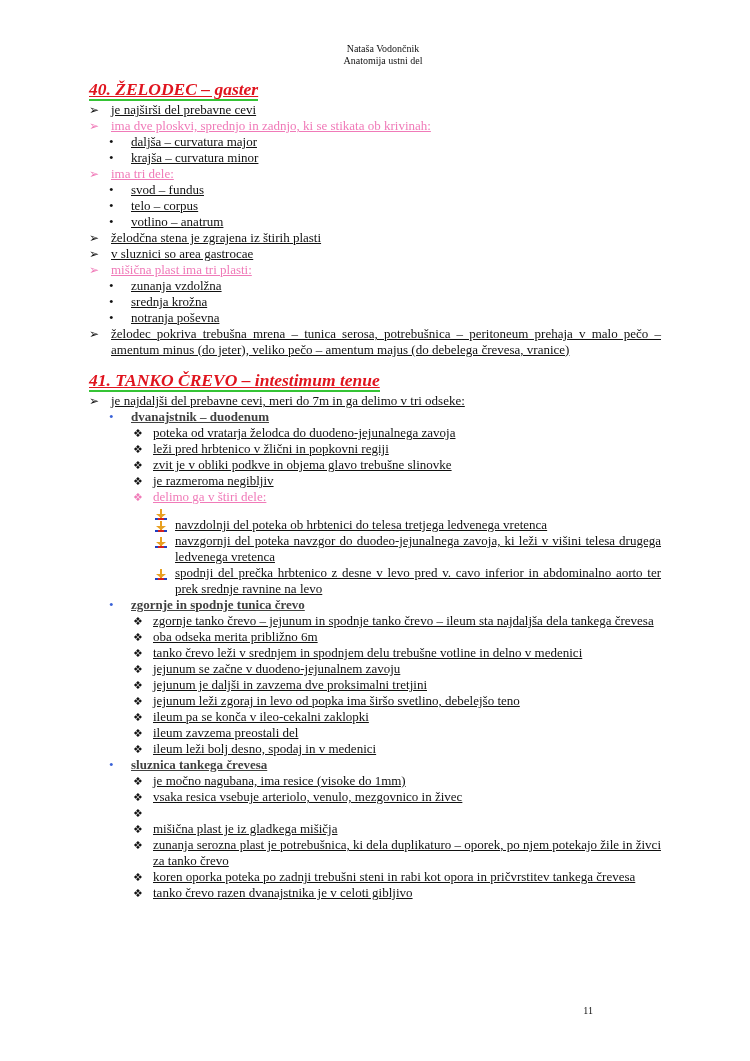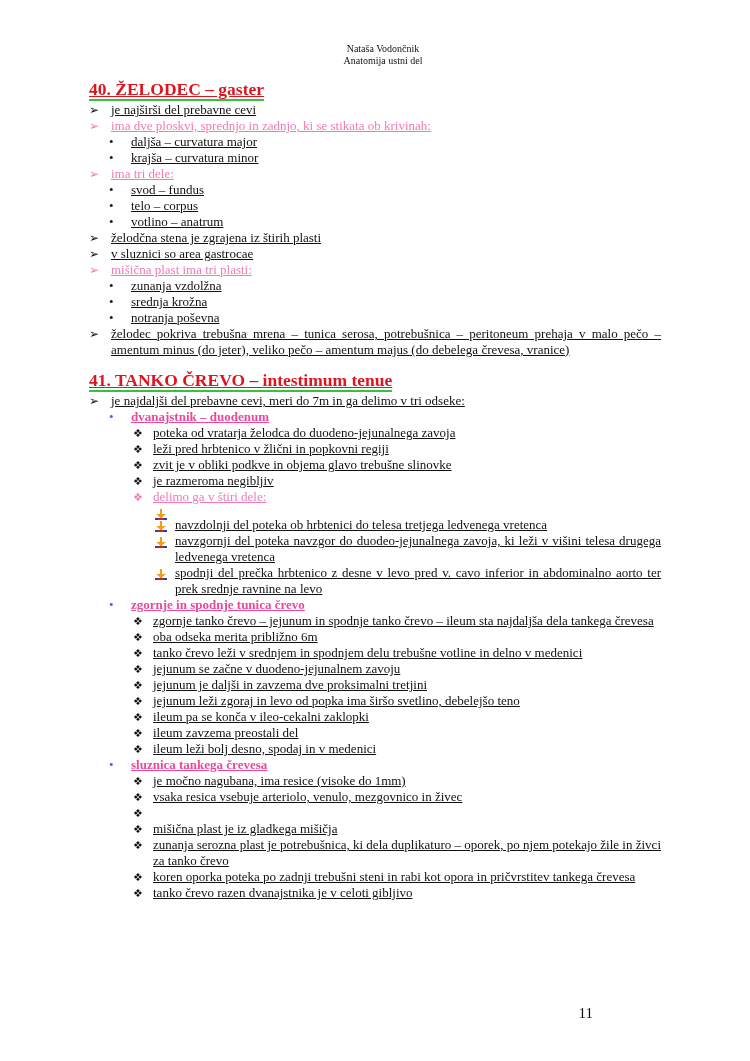--- a/index.html
+++ b/index.html
@@ -11,48 +11,48 @@
   .page-header {
     position: absolute; top: 43px; left: 8px; width: 750px;
     text-align: center; font-size: 10px; line-height: 12px;
   }
   .content {
     position: absolute; top: 79px; left: 89px; width: 572px;
     font-size: 13px; line-height: 16px;
   }
   .heading {
     display: inline-block;
-    color: #e0141e; font-weight: bold; 
+    color: #e0141e; font-weight: bold; font-style: italic;
     font-size: 17.5px; line-height: 20px;
     text-decoration: underline; text-decoration-color: #e0141e;
     border-bottom: 2px solid #35c435;
     padding-bottom: 0px; margin-bottom: 1px;
   }
   .h2 { margin-top: 12px; }
   .row { display: flex; align-items: flex-start; }
   .mk { flex: 0 0 auto; display: inline-block; text-align: left; }
   .txt { flex: 1 1 auto; text-align: justify; text-decoration: underline; }
   .lvl0 .mk { width: 22px; }
   .lvl1 { padding-left: 20px; }
   .lvl1 .mk { width: 22px; }
   .lvl2 { padding-left: 44px; }
   .lvl2 .mk { width: 20px; }
   .lvl3 { padding-left: 66px; }
   .lvl3 .mk { width: 20px; }
   .pink { color: #f07ab8; }
   .pink .txt { color: #f07ab8; }
-  .blue .txt { color: #ec4899; font-weight: bold; }
+  .blue .txt { color: #404040; font-weight: bold; }
   .blue .mk { color: #3a62d8; }
   .arrow { font-size: 12px; }
   .dot { font-size: 13px; }
   .diamond { font-size: 11px; }
   .flag { display: inline-block; width: 12px; height: 12px; position: relative; top: 2px; }
   .page-number {
     position: absolute; top: 1005px; left: 0; width: 593px;
-    text-align: right; font-size: 15px;
+    text-align: right; font-size: 10px;
   }
 </style>
 </head>
 <body>
 
 <div class="page-header">
   <div>Nataša Vodončnik</div>
   <div>Anatomija ustni del</div>
 </div>
 

